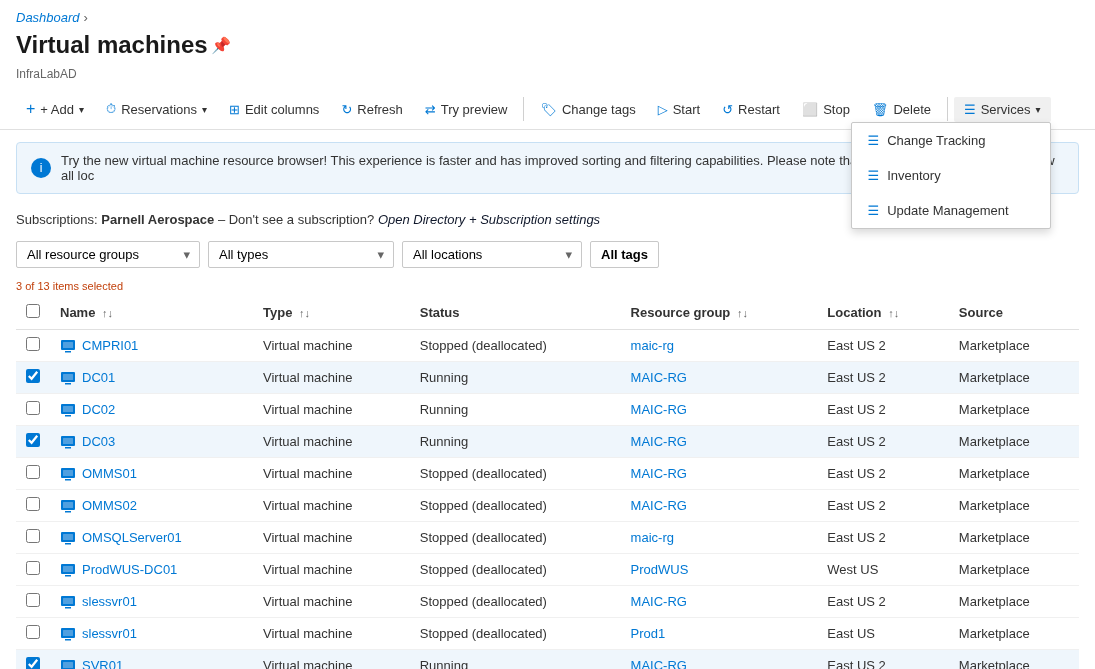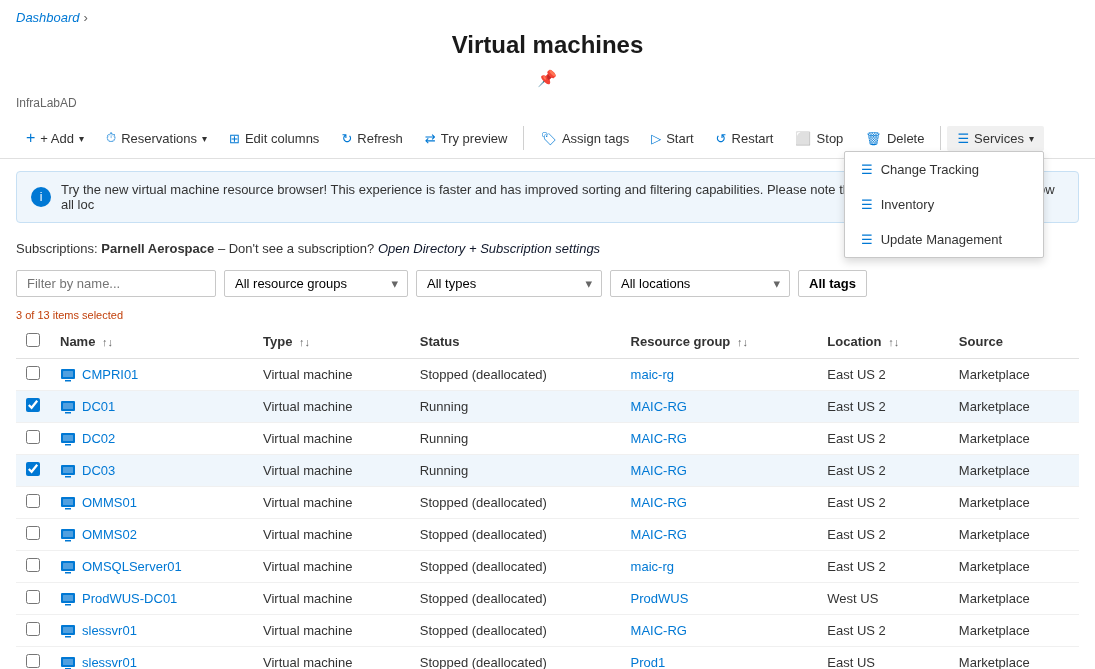--- a/index.html
+++ b/index.html
@@ -1,21 +1,21 @@
 <!DOCTYPE html>
 <html><head>
   <meta charset="utf-8">
   <style>
     * { box-sizing: border-box; margin: 0; padding: 0; }
     body { font-family: 'Segoe UI', Arial, sans-serif; font-size: 13px; color: #333; background: #fff; }
 
     .breadcrumb { font-size: 13px; color: #0078d4; padding: 10px 16px 2px; display: flex; align-items: center; gap: 4px; }
     .breadcrumb span { color: #666; }
 
-    .page-header { padding: 4px 16px 8px; display: flex; align-items: center; gap: 10px; flex-direction: column; }
+    .page-header { padding: 4px 16px 8px; display: flex; align-items: center; gap: 4px; }
     .page-title { font-size: 24px; font-weight: 600; color: #1a1a1a; }
     .pin-icon { color: #666; font-size: 16px; cursor: pointer; }
     .org-name { font-size: 12px; color: #666; padding: 0 16px 8px; }
 
     .toolbar { display: flex; align-items: center; gap: 2px; padding: 6px 16px; border-bottom: 1px solid #e0e0e0; flex-wrap: wrap; }
     .toolbar-btn { display: flex; align-items: center; gap: 5px; padding: 5px 10px; border: none; background: none; color: #333; cursor: pointer; font-size: 13px; border-radius: 2px; white-space: nowrap; }
     .toolbar-separator { width: 1px; height: 24px; background: #d0d0d0; margin: 0 4px; }
     .toolbar-btn.active-dropdown { background: #f0f0f0; }
 
     .info-banner { margin: 12px 16px; background: #eff6fc; border: 1px solid #c7e0f4; border-radius: 4px; padding: 10px 14px; display: flex; align-items: center; gap: 10px; font-size: 13px; color: #333; }
@@ -85,21 +85,21 @@
     <span style="color:#0078d4;">↻</span>
     <span>Refresh</span>
   </button>
   <button class="toolbar-btn">
     <span style="color:#0078d4;">⇄</span>
     <span>Try preview</span>
   </button>
   <div class="toolbar-separator"></div>
   <button class="toolbar-btn">
     <span style="color:#0078d4;">🏷</span>
-    <span>Assign tags</span>
+    <span>Change tags</span>
   </button>
   <button class="toolbar-btn">
     <span style="color:#0078d4;">▷</span>
     <span>Start</span>
   </button>
   <button class="toolbar-btn">
     <span style="color:#0078d4;">↺</span>
     <span>Restart</span>
   </button>
   <button class="toolbar-btn">
@@ -142,21 +142,20 @@
 
 <div class="subscriptions-bar">
   <span>Subscriptions:</span>
   <strong>Parnell Aerospace</strong>
   <span> – </span>
   <span>Don't see a subscription?</span>
   <a href="#">Open Directory + Subscription settings</a>
 </div>
 
 <div class="filters">
-  <input class="filter-input" type="text" placeholder="Filter by name..." style="">
   <div class="filter-select-wrap">
     <select class="filter-select" style="width:184px;">
       <option>All resource groups</option>
     </select>
   </div>
   <div class="filter-select-wrap">
     <select class="filter-select" style="width:186px;">
       <option>All types</option>
     </select>
   </div>

